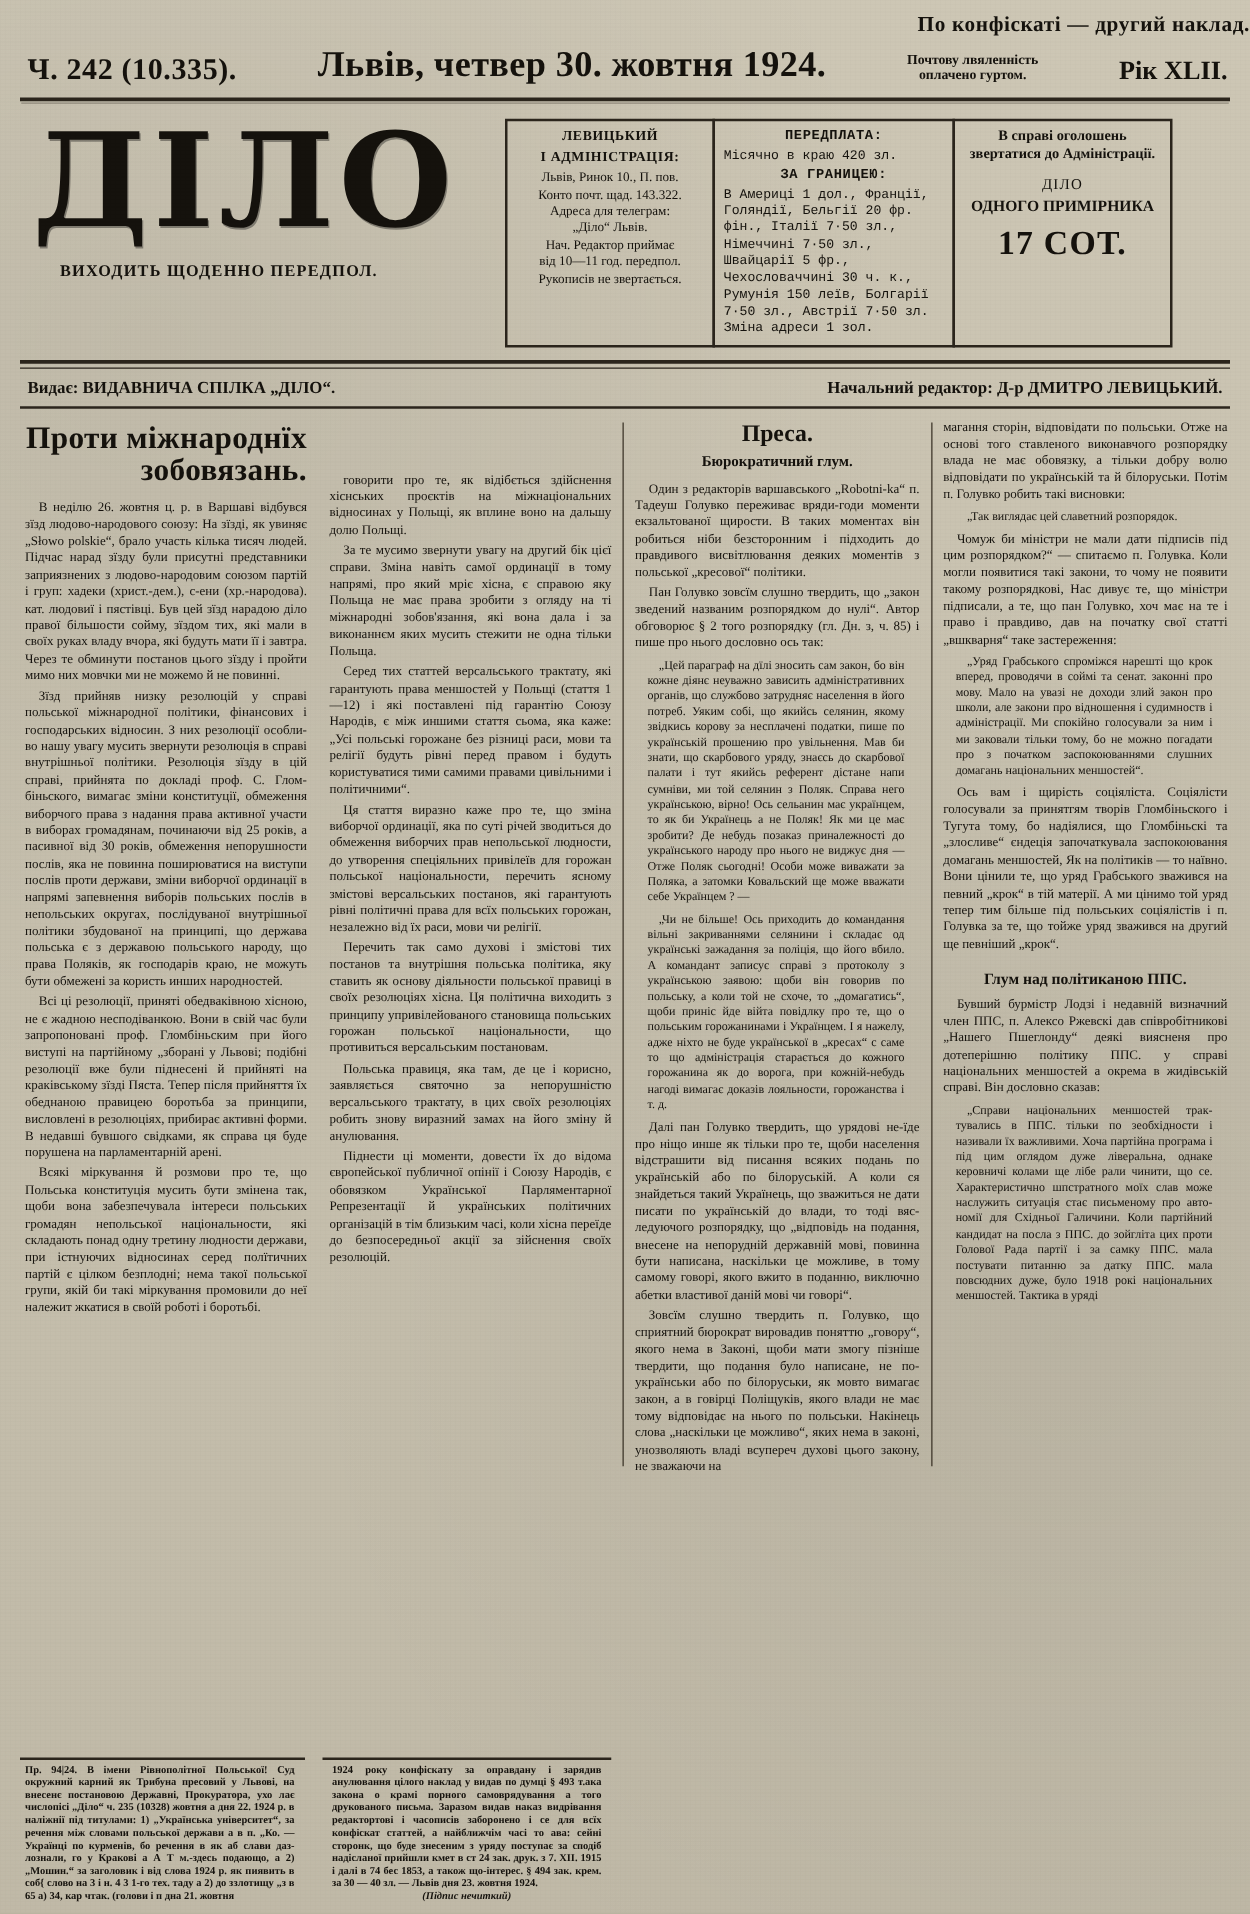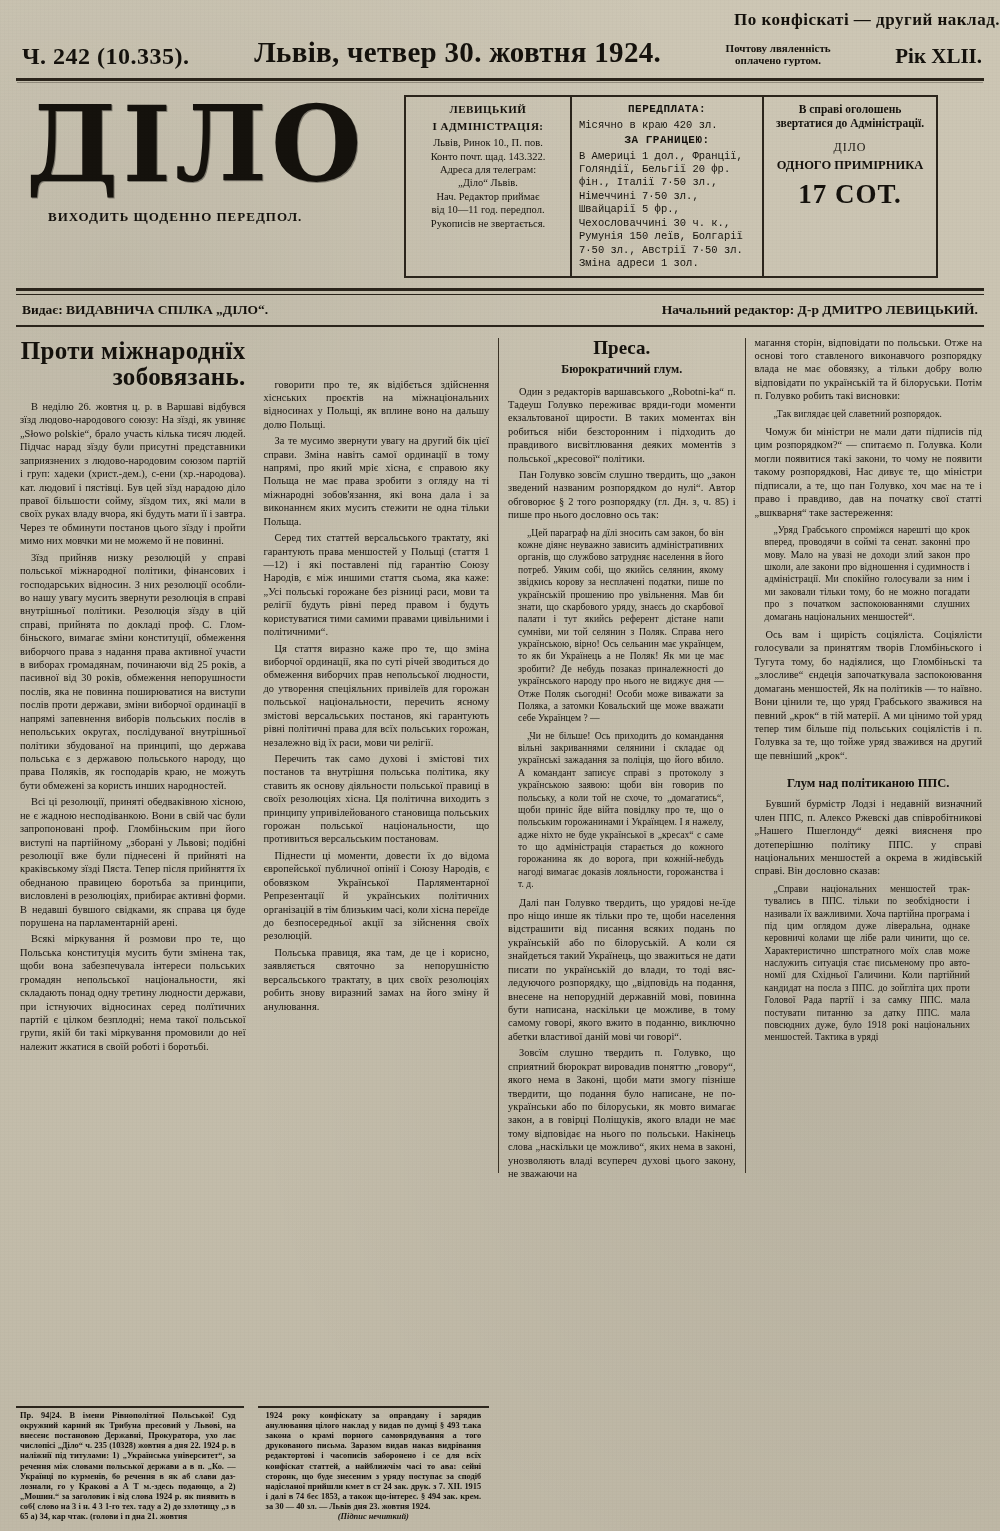--- a/index.html
+++ b/index.html
@@ -235,22 +235,22 @@
       <p>Всякі міркування й розмови про те, що Польська конституція му­сить бути змінена так, щоби вона забезпечувала інтереси польських громадян непольської національно­сти, які складають понад одну тре­тину людности держави, при істну­ючих відносинах серед полїтичних партій є цілком безплодні; нема такої польської групи, якій би такі міркування промовили до неї нале­жит жкатися в своїй роботі і боротьбі.</p>
     </div>
 
     <div class="col c2">
       <div style="height:42px"></div>
       <p>говорити про те, як відібється здій­снення хіснських проєктів на між­національних відносинах у Польщі, як вплине воно на дальшу долю Польщі.</p>
       <p>За те мусимо звернути увагу на другий бік цієї справи. Зміна на­віть самої ординації в тому напрямі, про який мріє хісна, є справою яку Польща не має права зробити з огляду на ті міжнародні зобов'я­зання, які вона дала і за виконан­нєм яких мусить стежити не одна тільки Польща.</p>
       <p>Серед тих статтей версальського трактату, які гарантують права мен­шостей у Польщі (стаття 1—12) і які поставлені під гарантію Сою­зу Народів, є між иншими стаття сьома, яка каже: „Усі польські го­рожане без різниці раси, мови та релігії будуть рівні перед правом і будуть користуватися тими сами­ми правами цивільними і політи­чними“.</p>
       <p>Ця стаття виразно каже про те, що зміна виборчої ординації, яка по суті річей зводиться до обме­ження виборчих прав неполь­ської людности, до утворення спеціяльних привілеїв для го­рожан польської національности, перечить ясному змістові версаль­ських постанов, які гарантують рі­вні політичні права для всїх поль­ських горожан, незалежно від їх раси, мови чи релігії.</p>
       <p>Перечить так само духові і змі­стові тих постанов та внутрішня польська політика, яку ставить як основу діяльности польської правиці в своїх резолюціях хісна. Ця полі­тична виходить з принципу уприві­лейованого становища польських горожан польської національности, що противиться версальським по­становам.</p>
+      <p>Польська правиця, яка там, де це і корисно, заявляється святочно за непорушністю версальського трактату, в цих своїх резолюціях робить знову виразний замах на його зміну й анулювання.</p>
       <p>Піднести ці моменти, довести їх до відома європейської публичної опінії і Союзу Народів, є обо­вязком Української Парляментарної Репрезентації й українських полі­тичних організацій в тім близьким ча­сі, коли хісна переїде до безпосе­редньої акції за зійснення своїх резолюцій.</p>
-      <p>Польська правиця, яка там, де це і корисно, заявляється святочно за непорушністю версальського трактату, в цих своїх резолюціях робить знову виразний замах на його зміну й анулювання.</p>
     </div>
 
     <div class="vdiv"></div>
 
     <div class="col c3">
       <h2 class="sec">Преса.</h2>
       <h3 class="sub">Бюрократичний глум.</h3>
       <p>Один з редакторів варшавського „Robotni-ka“ п. Тадеуш Голувко пе­реживає вряди-годи моменти екзаль­тованої щирости. В таких моментах він робиться ніби безсторонним і підходить до правдивого висвітлю­вання деяких моментів з польської „кресової“ політики.</p>
       <p>Пан Голувко зовсїм слушно твер­дить, що „закон зведений назва­ним розпорядком до нулі“. Автор обговорює § 2 того розпорядку (гл. Дн. з, ч. 85) і пише про нього дословно ось так:</p>
       <div class="quote">„Цей параграф на дїлі зносить сам за­кон, бо він кожне діянє неуважно зависить адміністративних органів, що службово затрудняє населення в його потреб. Уяким собі, що якийсь селянин, якому звідкись корову за несплачені податки, пише по українській прошению про увільнення. Мав би знати, що скарбового уряду, знаєсь до скарбової палати і тут якийсь референт дістане напи сумніви, ми той селянин з Поляк. Справа него українською, вірно! Ось сельанин має українцем, то як би Укра­їнець а не Поляк! Як ми це має зробити? Де небудь позаказ приналежності до україн­ського народу про нього не виджує дня — Отже Поляк сьогодні! Особи може виважати за Поляка, а затомки Ковальский ще може вважати себе Українцем ? —</div>

